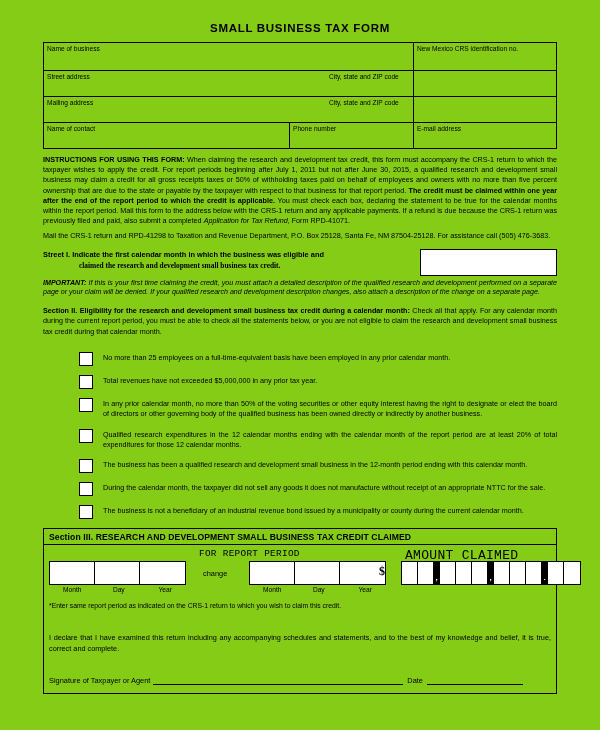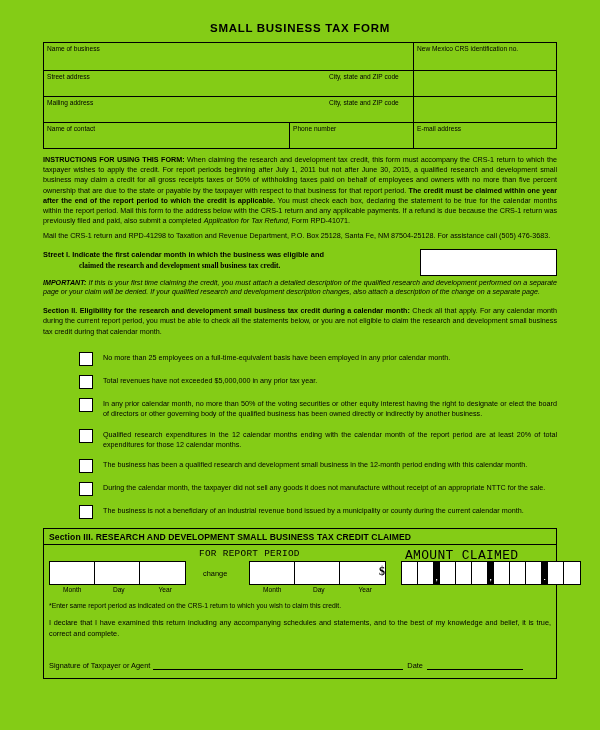--- a/index.html
+++ b/index.html
@@ -226,21 +226,21 @@
     font-weight: bold;
   }
   .footnote {
     font-size: 6.8px;
     margin-top: 1px;
   }
   .declare {
     font-size: 7.3px;
     line-height: 10.4px;
     text-align: justify;
-    margin-top: 9px;
+    margin-top: 24px;
   }
   .sig-row {
     margin-top: 22px;
     font-size: 7.4px;
     display: flex;
     align-items: center;
     padding-bottom: 4px;
   }
   .sig-label { white-space: nowrap; }
   .sig-line {

